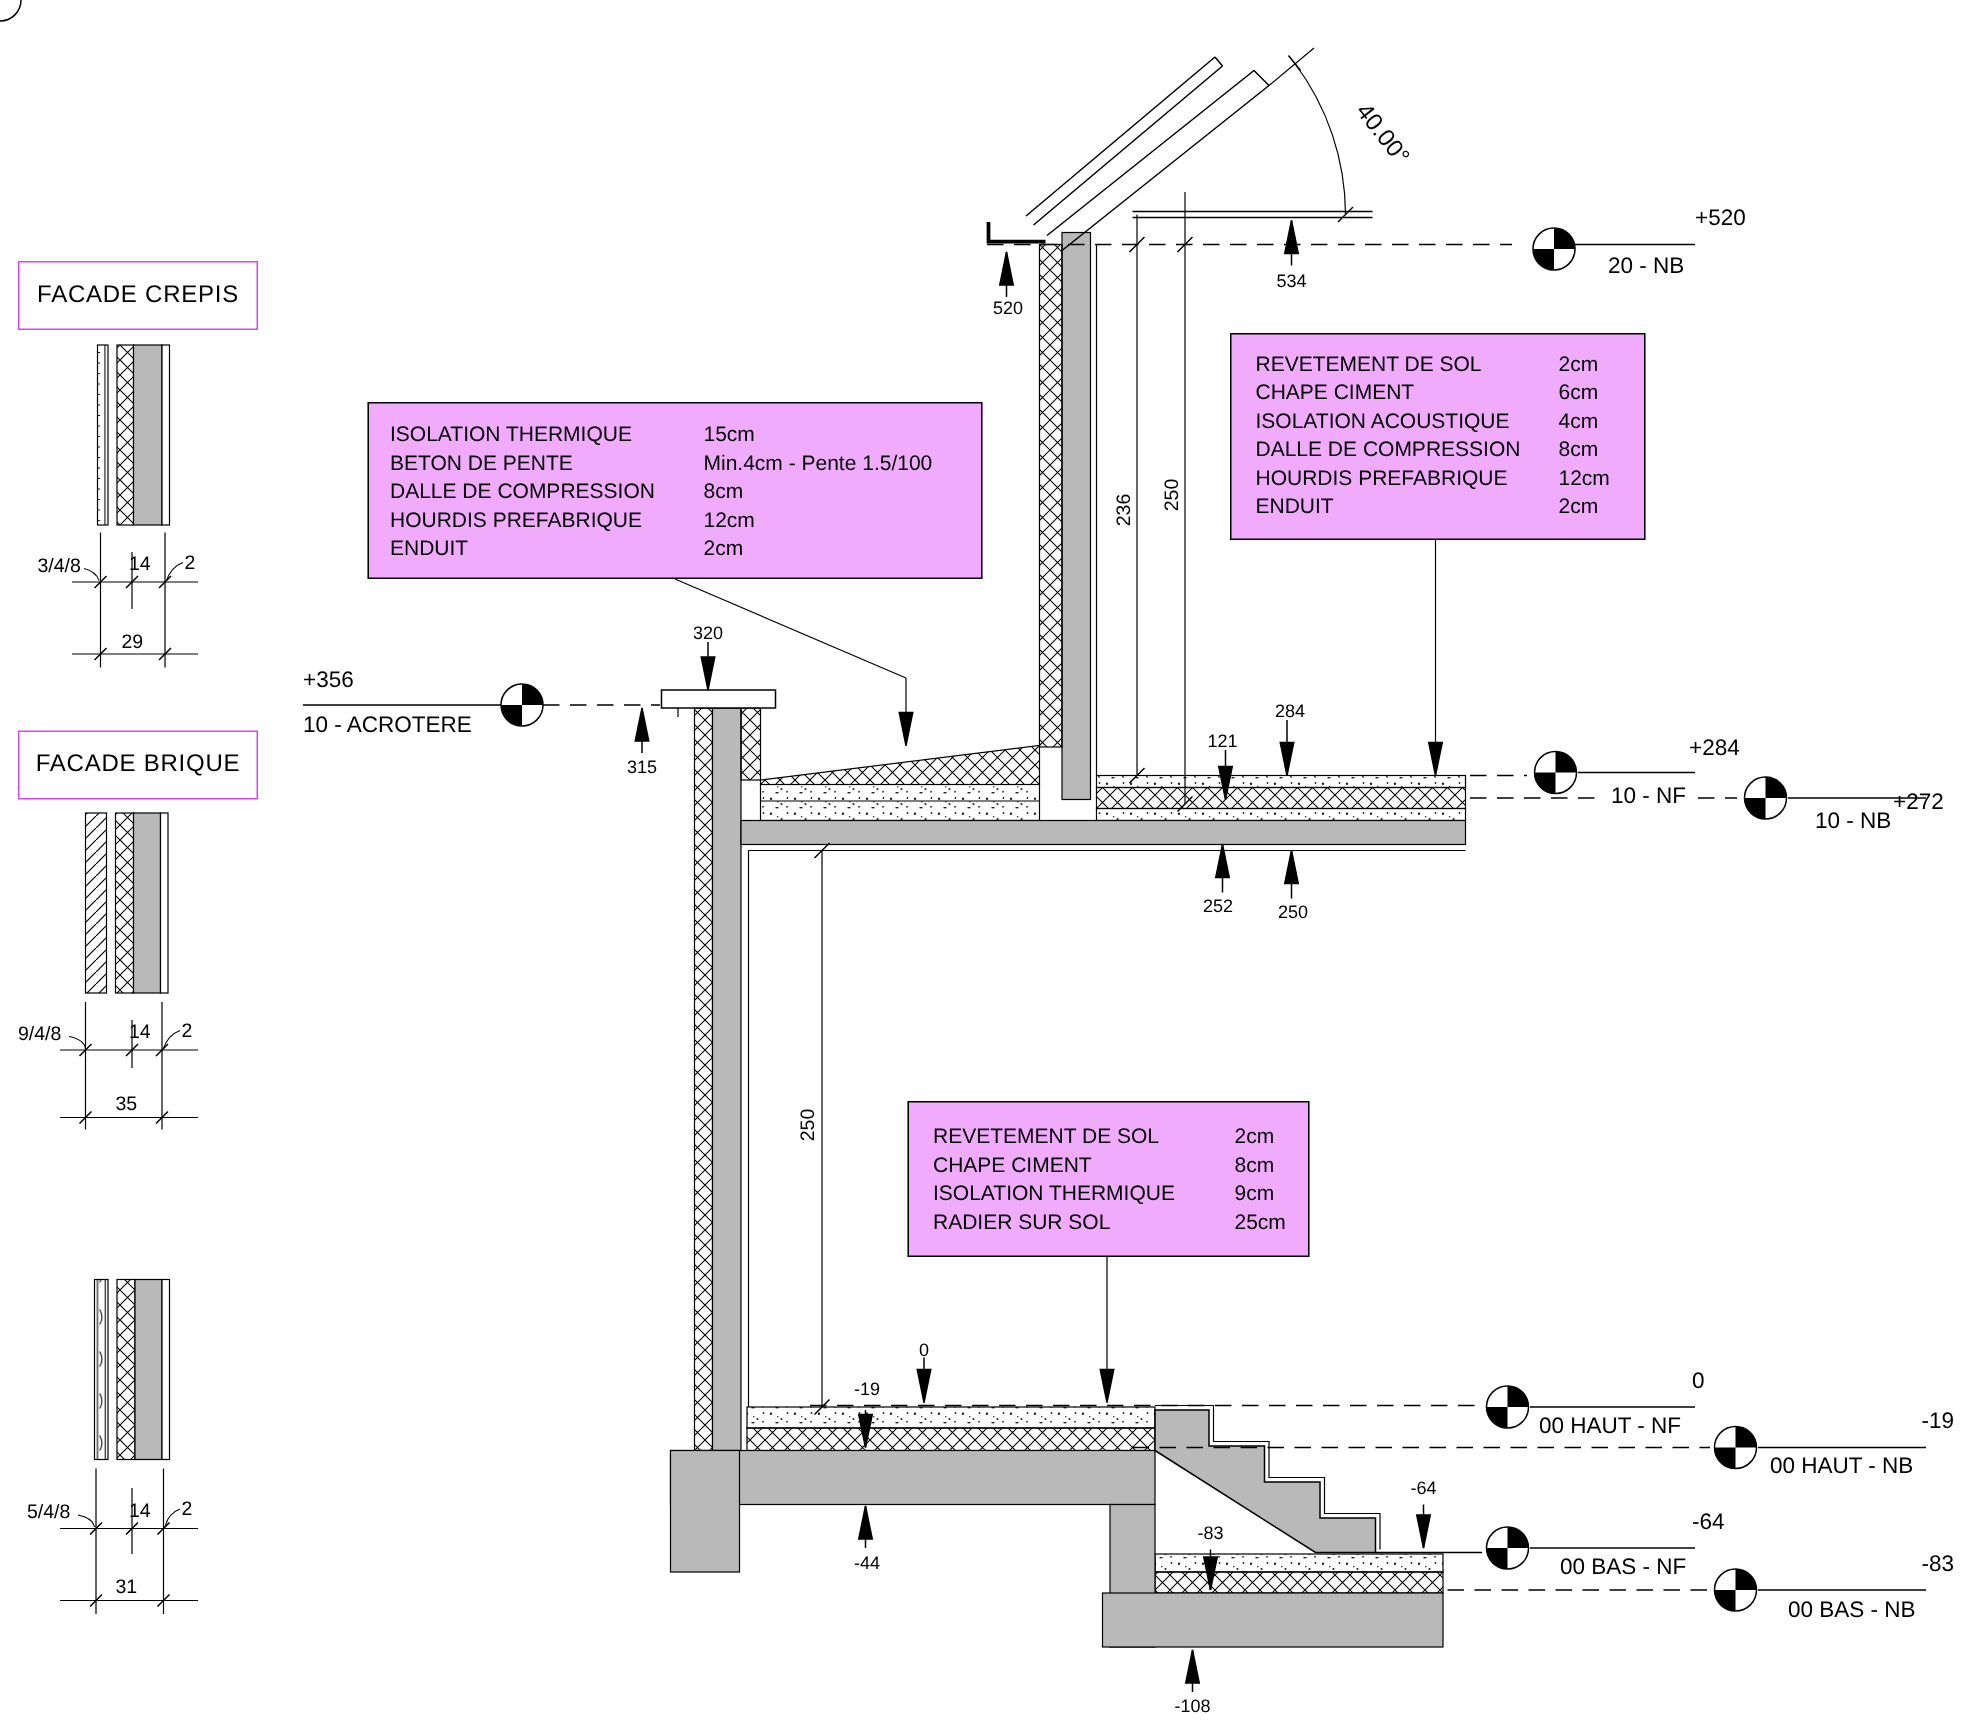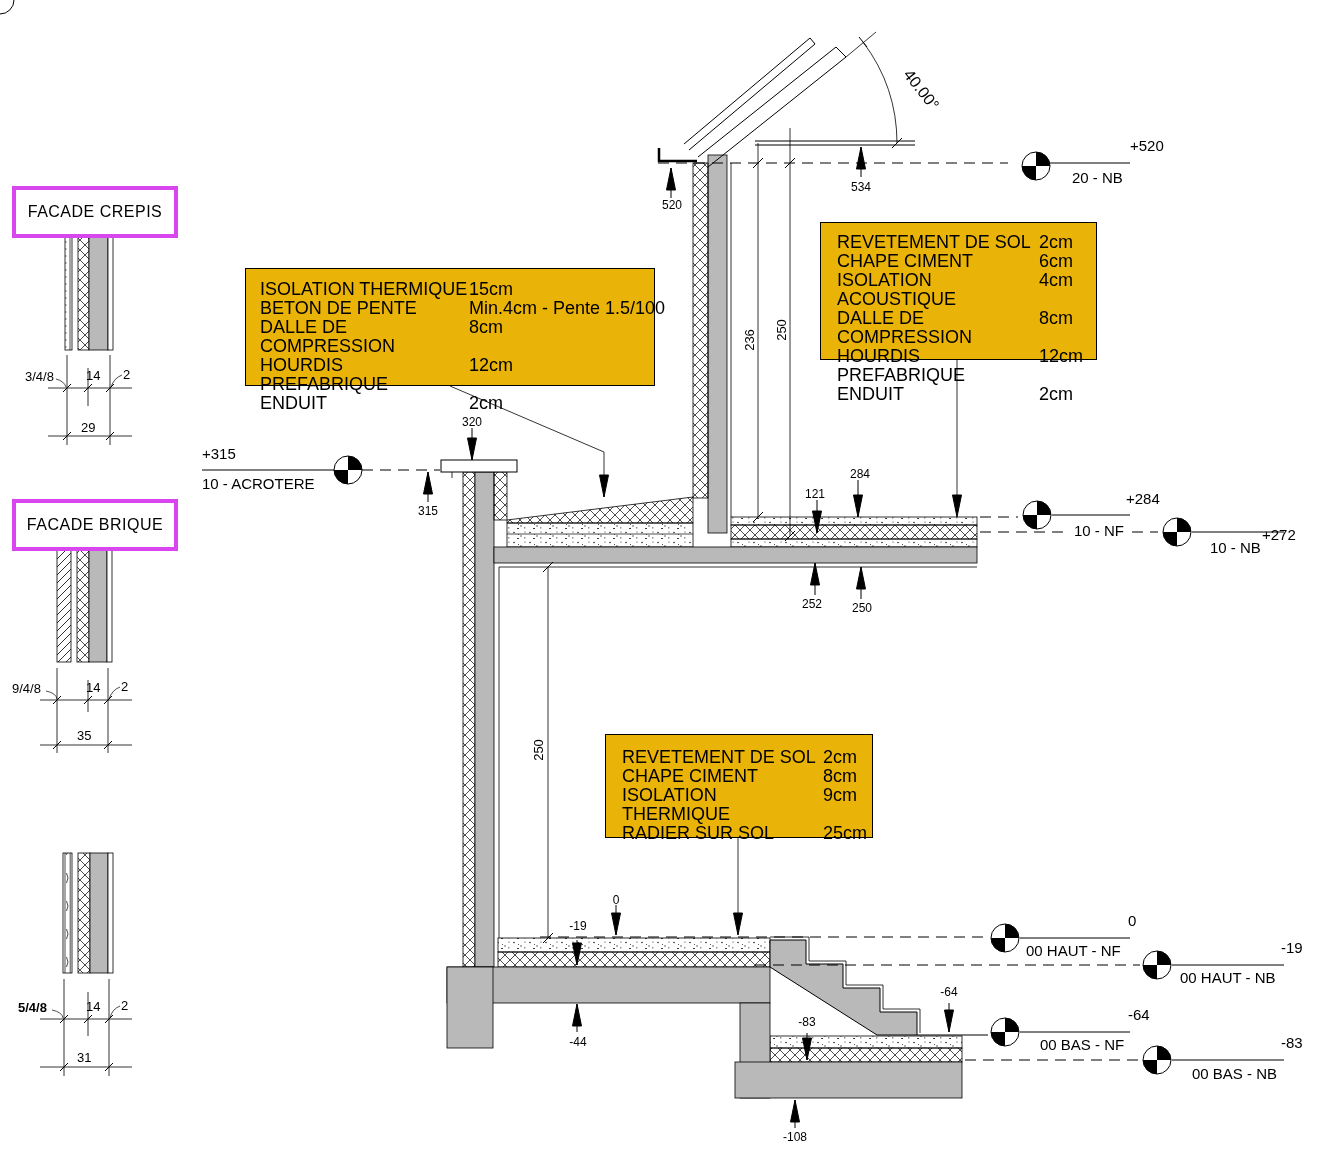--- a/index.html
+++ b/index.html
@@ -7,24 +7,24 @@
           font-family:"Liberation Sans",sans-serif;color:#000;}
   #linework{position:absolute;left:0;top:0;}
   .lbl{position:absolute;font-size:12px;line-height:1;white-space:nowrap;}
   .lbl.c{transform:translateX(-50%);}
   .lvl-val{position:absolute;font-size:15px;line-height:1;white-space:nowrap;}
   .lvl-name{position:absolute;font-size:15px;line-height:1;white-space:nowrap;}
   .rot{position:absolute;font-size:13px;line-height:1;white-space:nowrap;
        transform:translate(-50%,-50%) rotate(-90deg);}
   .angle-lbl{position:absolute;font-size:16px;line-height:1;white-space:nowrap;
        transform:translate(-50%,-50%) rotate(52deg);}
-  .titlebox{position:absolute;border:4px solid #d946ef;display:flex;align-items:center;
-       justify-content:center;font-size:16px;letter-spacing:.5px;background:#fff;margin-top:12px;}
-  .specbox{position:absolute;border:1px solid #000;background:#eab308;box-sizing:border-box;
-       font-size:18px;}
+  .titlebox{position:absolute;border:1px solid #d946ef;display:flex;align-items:center;
+       justify-content:center;font-size:16px;letter-spacing:.5px;background:#fff;}
+  .specbox{position:absolute;border:1px solid #000;background:#f0abfc;box-sizing:border-box;
+       font-size:14px;}
   .specbox .row{display:flex;line-height:19px;}
   .specbox .n{flex:none;}
   .specbox .v{flex:none;}
 </style>
 </head>
 <body>
 
 <div id="canvas">
 
 <svg id="linework" width="1322" height="1156" viewBox="0 0 1322 1156">
@@ -260,21 +260,21 @@
 <div class="lbl" style="left:25px;top:370px;font-size:13px;">3/4/8</div>
 <div class="lbl" style="left:86px;top:369px;font-size:13px;">14</div>
 <div class="lbl" style="left:123px;top:368px;font-size:13px;">2</div>
 <div class="lbl" style="left:81px;top:421px;font-size:13px;">29</div>
 
 <div class="lbl" style="left:12px;top:682px;font-size:13px;">9/4/8</div>
 <div class="lbl" style="left:86px;top:681px;font-size:13px;">14</div>
 <div class="lbl" style="left:121px;top:680px;font-size:13px;">2</div>
 <div class="lbl" style="left:77px;top:729px;font-size:13px;">35</div>
 
-<div class="lbl" style="left:18px;top:1001px;font-size:13px;font-weight:bold;">5/4/8</div>
+<div class="lbl" style="left:18px;top:1001px;font-size:13px;">5/4/8</div>
 <div class="lbl" style="left:86px;top:1000px;font-size:13px;">14</div>
 <div class="lbl" style="left:121px;top:999px;font-size:13px;">2</div>
 <div class="lbl" style="left:77px;top:1051px;font-size:13px;">31</div>
 
 <div class="specbox" style="left:245px;top:268px;width:410px;height:118px;padding:11px 0 0 14px;">
   <div class="row">
         <span class="n" style="width:209px;">ISOLATION THERMIQUE</span>
         <span class="v">15cm</span>
       </div>
   <div class="row">
@@ -337,21 +337,21 @@
       </div>
   <div class="row">
         <span class="n" style="width:201px;">RADIER SUR SOL</span>
         <span class="v">25cm</span>
       </div>
 </div>
 
 <div class="lvl-val r" style="left:1130px;top:138px;">+520</div>
 <div class="lvl-name" style="left:1072px;top:170px;">20 - NB</div>
 
-<div class="lvl-val" style="left:202px;top:446px;">+315</div>
+<div class="lvl-val" style="left:202px;top:446px;">+356</div>
 <div class="lvl-name" style="left:202px;top:476px;">10 - ACROTERE</div>
 
 <div class="lvl-val r" style="left:1126px;top:491px;">+284</div>
 <div class="lvl-name" style="left:1074px;top:523px;">10 - NF</div>
 
 <div class="lvl-val r" style="left:1262px;top:527px;">+272</div>
 <div class="lvl-name" style="left:1210px;top:540px;">10 - NB</div>
 
 <div class="lvl-val r" style="left:1128px;top:913px;">0</div>
 <div class="lvl-name" style="left:1026px;top:943px;">00 HAUT - NF</div>

